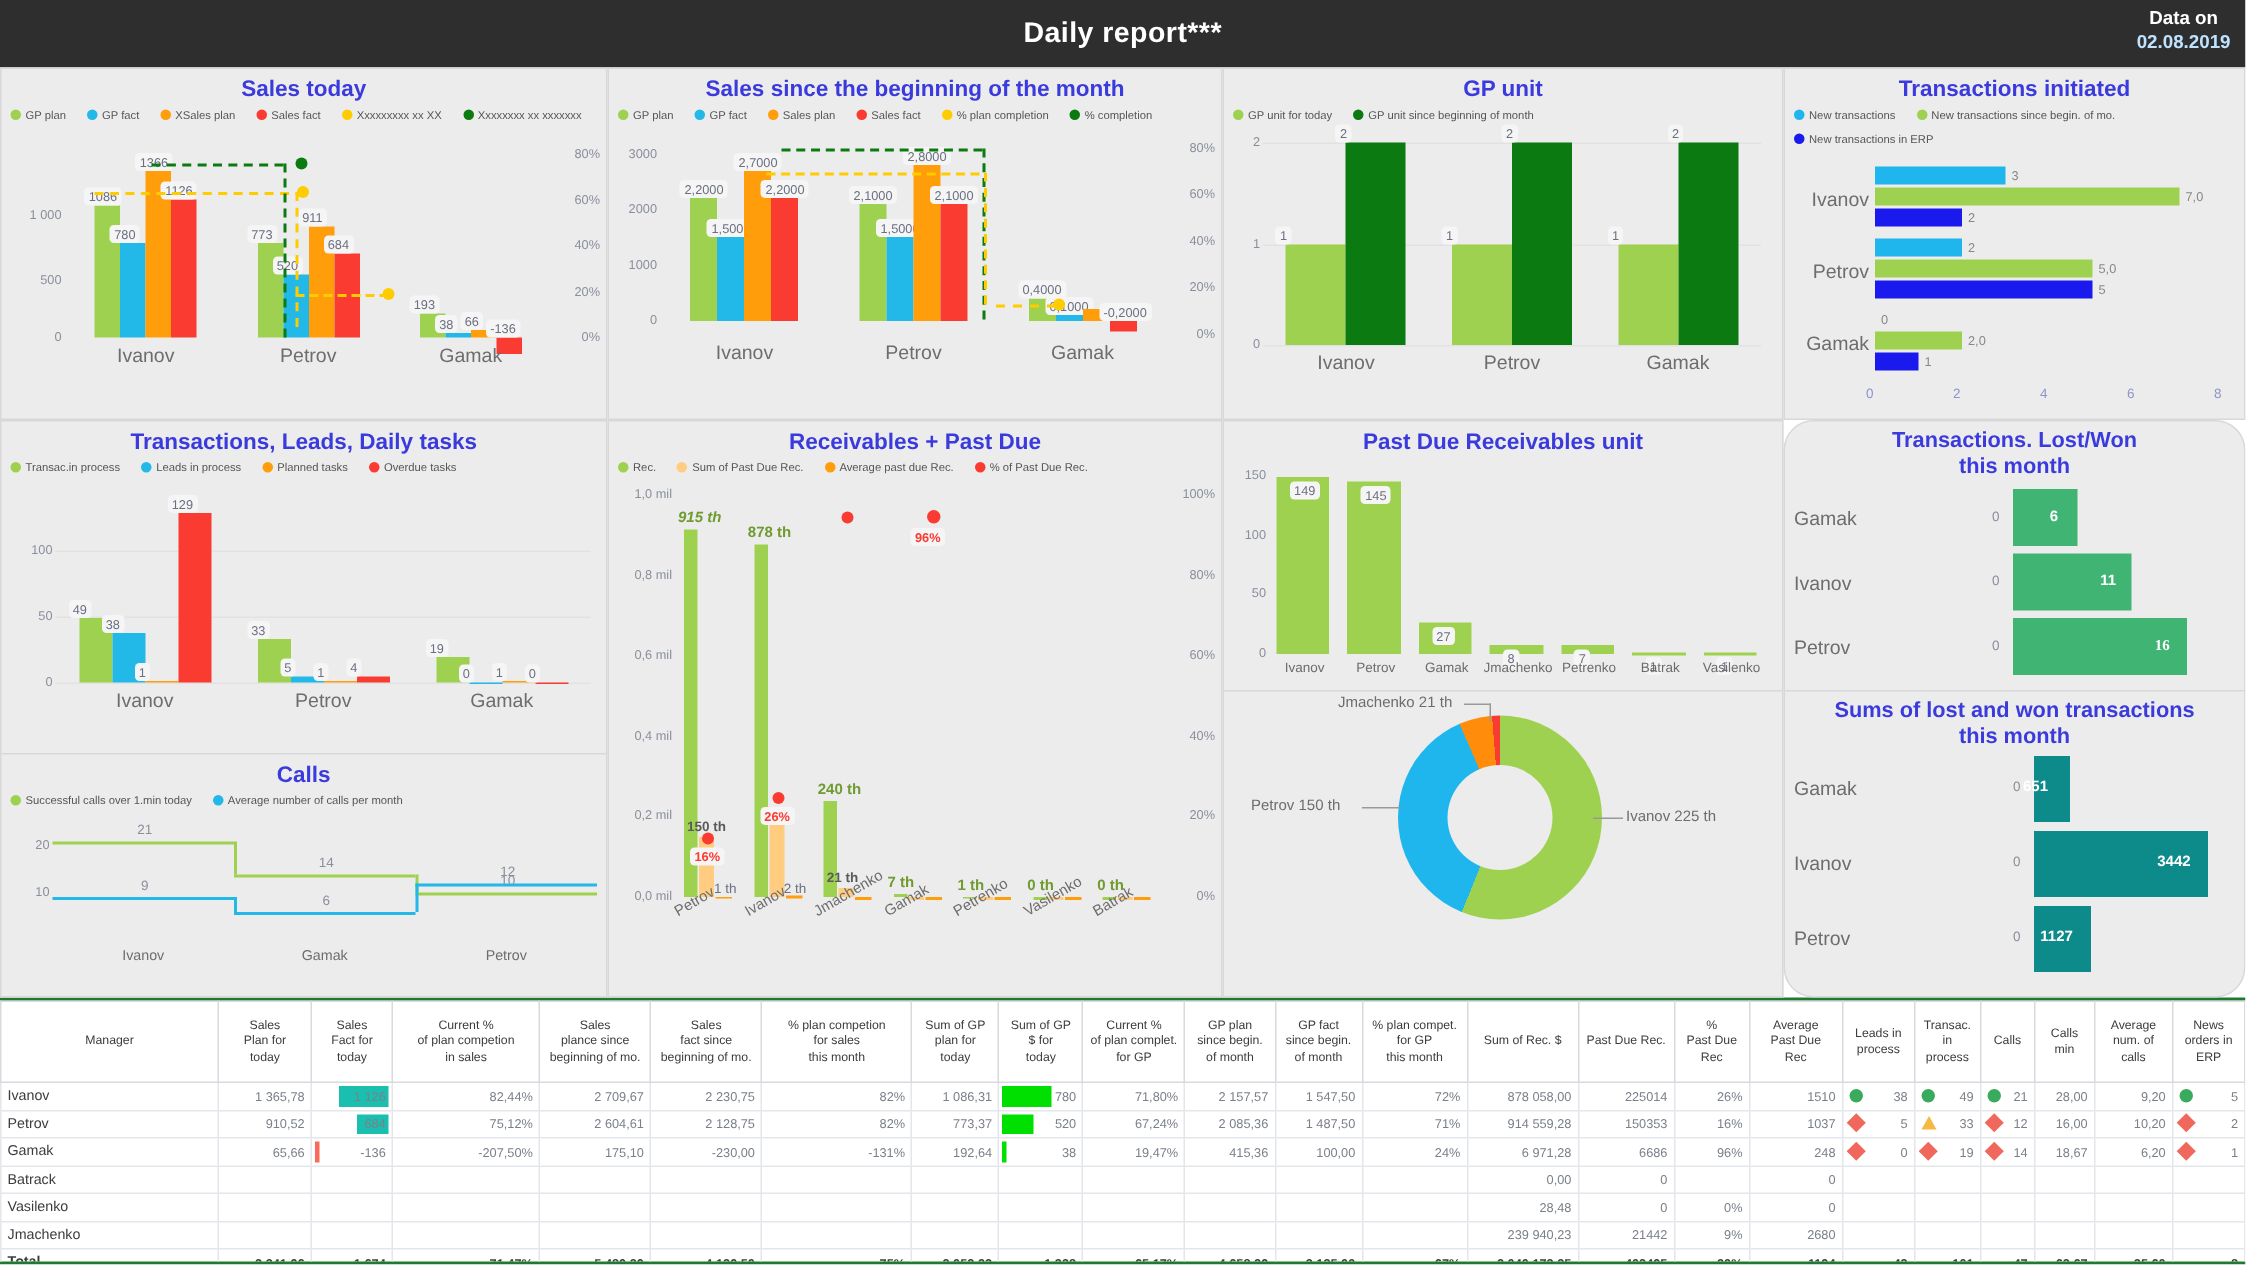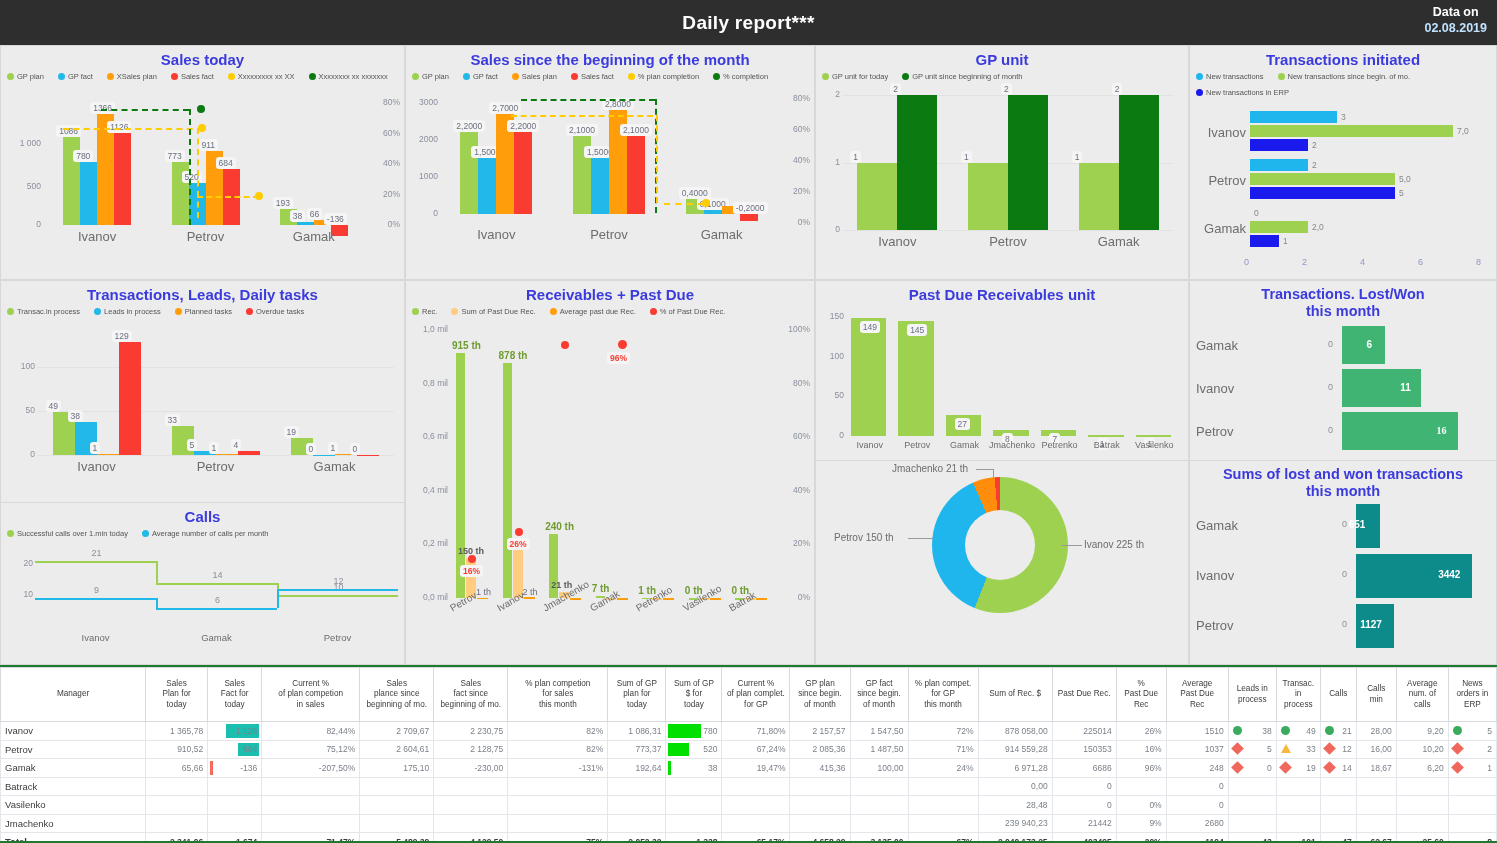--- a/index.html
+++ b/index.html
@@ -435,21 +435,21 @@
         <div class="y2tick" style="top: 168.8px;">40%</div>
         <div class="ytick" style="top: 115.2px; width: 38px;">0,6 mil</div>
         <div class="y2tick" style="top: 115.2px;">60%</div>
         <div class="ytick" style="top: 61.6px; width: 38px;">0,8 mil</div>
         <div class="y2tick" style="top: 61.6px;">80%</div>
         <div class="ytick" style="top: 8px; width: 38px;">1,0 mil</div>
         <div class="y2tick" style="top: 8px;">100%</div>
         <div style="position: absolute; left: 50px; width: 9px; top: 36.78px; height: 245.22px; background: rgb(158, 209, 79);"></div>
         <div style="position: absolute; left: 60px; width: 10px; top: 241.8px; height: 40.2px; background: rgb(255, 204, 128);"></div>
         <div style="position: absolute; left: 71px; width: 11px; top: 281.732px; height: 1.5px; background: rgb(255, 157, 10);"></div>
-        <div style="position: absolute; left: 46px; top: 23.78px; font-size: 10px; font-weight: bold; color: rgb(111, 155, 48);">915 th</div>
+        <div style="position: absolute; left: 46px; top: 23.78px; font-size: 10px; font-weight: bold; color: rgb(111, 155, 48); font-style: italic;">915 th</div>
         <div style="position: absolute; left: 52px; top: 229.8px; font-size: 9px; font-weight: bold; color: rgb(90, 90, 90);">150 th</div>
         <div style="position: absolute; left: 70px; top: 271px; font-size: 9px; color: rgb(107, 112, 128);">1 th</div>
         <div style="position: absolute; left: 62px; top: 239.12px; width: 8px; height: 8px; border-radius: 50%; background: rgb(250, 59, 50);"></div>
         <div class="vlabel" style="left: 54px; top: 249.12px; color: rgb(250, 59, 50); font-weight: bold;">16%</div>
         <div style="position: absolute; left: 42px; top: 288px; font-size: 10px; color: rgb(109, 109, 109); transform: rotate(-30deg); transform-origin: left top; white-space: nowrap;">Petrov</div>
         <div style="position: absolute; left: 96.5714px; width: 9px; top: 46.696px; height: 235.304px; background: rgb(158, 209, 79);"></div>
         <div style="position: absolute; left: 106.571px; width: 10px; top: 221.7px; height: 60.3px; background: rgb(255, 204, 128);"></div>
         <div style="position: absolute; left: 117.571px; width: 11px; top: 281.464px; height: 1.5px; background: rgb(255, 157, 10);"></div>
         <div style="position: absolute; left: 92.5714px; top: 33.696px; font-size: 10px; font-weight: bold; color: rgb(111, 155, 48);">878 th</div>
         <div style="position: absolute; left: 116.571px; top: 271px; font-size: 9px; color: rgb(107, 112, 128);">2 th</div>
@@ -527,21 +527,21 @@
           <div style="position: absolute; left: 246px; top: 84px; width: 20px; height: 1px; background: rgb(153, 153, 153);"></div>
           <div style="position: absolute; left: 18px; top: 71px; font-size: 10px; color: rgb(109, 109, 109);">Petrov 150 th</div>
           <div style="position: absolute; left: 92px; top: 77px; width: 26px; height: 1px; background: rgb(153, 153, 153);"></div>
           <div style="position: absolute; left: 76px; top: 2px; font-size: 10px; color: rgb(109, 109, 109);">Jmachenko 21 th</div>
           <div style="position: absolute; left: 160px; top: 8px; width: 18px; height: 1px; background: rgb(153, 153, 153);"></div>
           <div style="position: absolute; left: 177px; top: 8px; width: 1px; height: 12px; background: rgb(153, 153, 153);"></div>
         </div>
     </div>
   </div>
 
-  <div class="cell" style="padding:0;">
+  <div class="cell" style="padding:0;border-radius:20px;">
     <div style="height:180px;border-bottom:1px solid #d8d8d8;position:relative;">
       <div class="title sm" id="ti-lw">
           <div>Transactions. Lost/Won</div>
           <div>this month</div>
         </div>
       <div class="plot" id="pl-lw" style="height: 130px; width: 306px;">
           <div style="position: absolute; left: 6px; top: 18px; font-size: 13px; color: rgb(109, 109, 109);">Gamak</div>
           <div style="position: absolute; left: 138px; top: 19px; font-size: 9px; color: rgb(138, 143, 156);">0</div>
           <div style="position: absolute; left: 152px; top: 6px; width: 43.3333px; height: 38px; background: rgb(64, 181, 115);"></div>
           <div style="position: absolute; left: 169.333px; top: 19px; font-size: 10px; color: rgb(255, 255, 255); font-weight: bold; width: 20px; text-align: center;">6</div>

